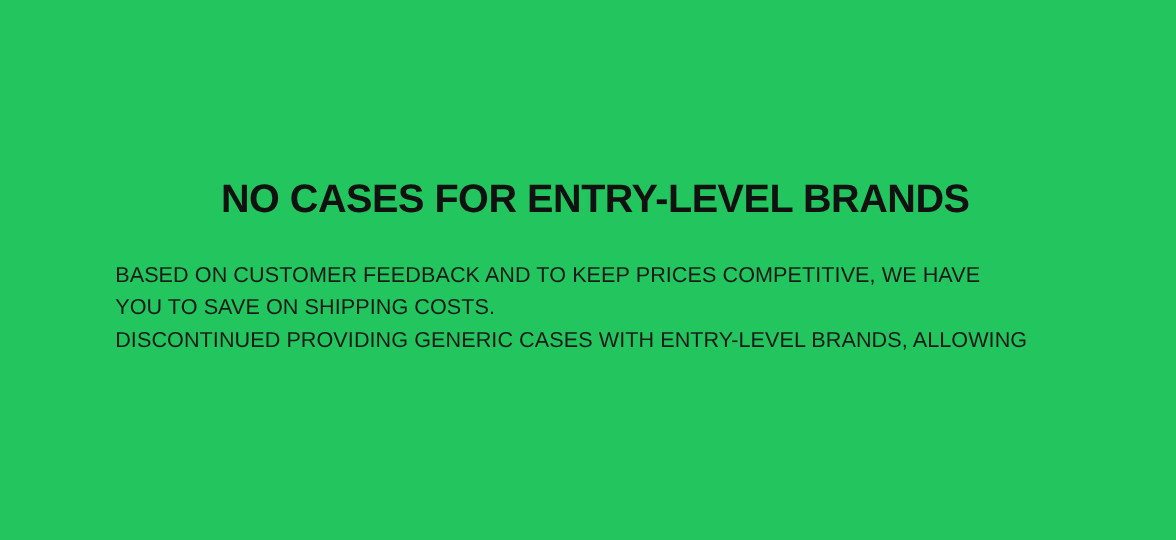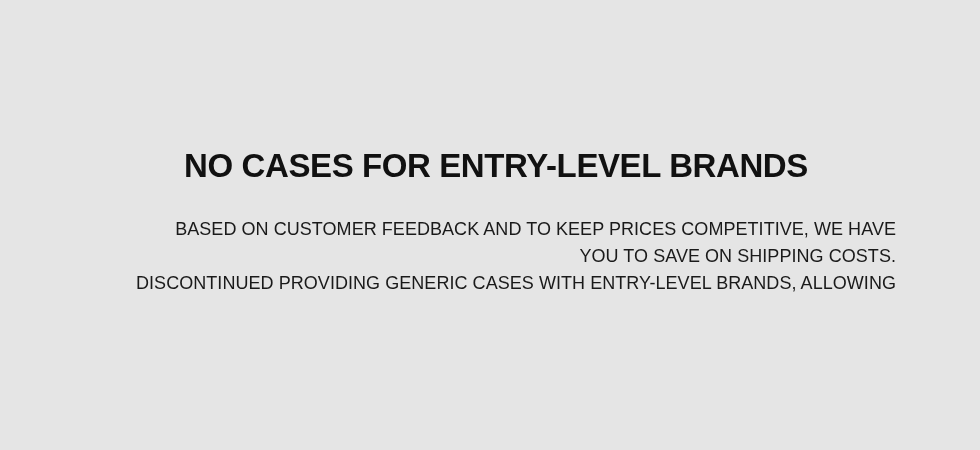--- a/index.html
+++ b/index.html
@@ -13,21 +13,21 @@
     height: 450px;
     background: #ffffff;
     font-family: "Liberation Sans", sans-serif;
     overflow: hidden;
   }
 
   .promo-banner {
     box-sizing: border-box;
     width: 980px;
     height: 450px;
-    background: #e5e5e5;
+    background: #22c55e;
     display: flex;
     flex-direction: column;
     align-items: center;
     justify-content: flex-start;
     padding-top: 149px;
     padding-left: 12px;
   }
 
   .promo-heading {
     margin: 0;
@@ -45,21 +45,21 @@
   .promo-body {
     margin: 0;
     padding-top: 33px;
     width: 800px;
     font-family: "Liberation Sans", sans-serif;
     font-size: 18px;
     font-weight: 400;
     line-height: 27px;
     letter-spacing: 0.05px;
     color: #1a1a1a;
-    text-align: right;
+    text-align: left;
     text-transform: uppercase;
   }
 
   .promo-body .body-line {
     display: block;
   }
 </style>
 </head>
 <body>
 

